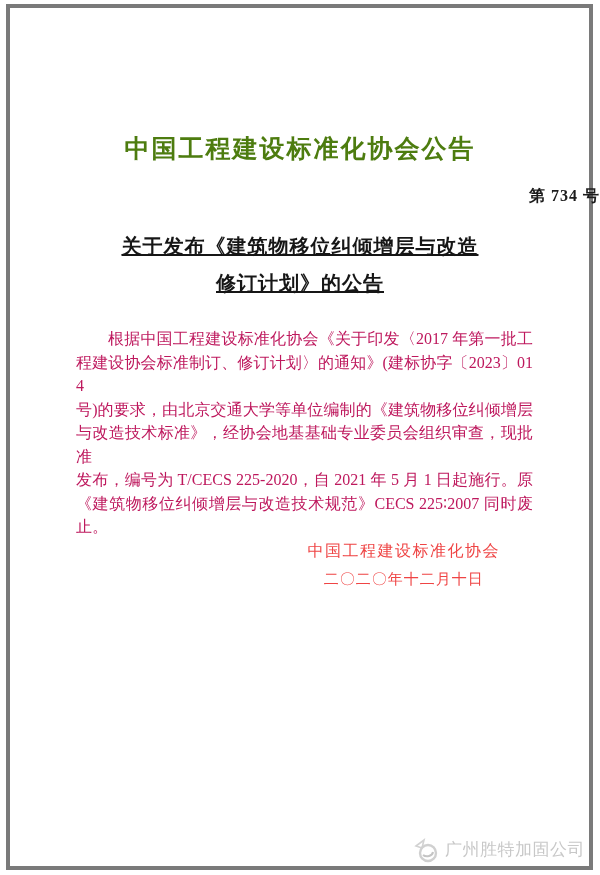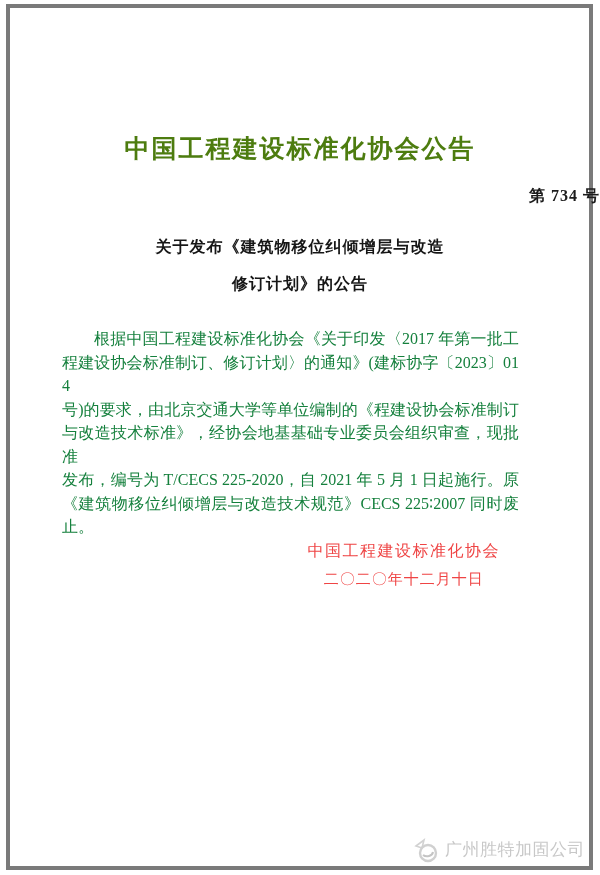--- a/index.html
+++ b/index.html
@@ -32,33 +32,34 @@
     top: 186px; left: 0; width: 100%;
     text-align: right;
     font-size: 16px;
     font-weight: bold;
     letter-spacing: 1px;
   }
   .subtitle {
     position: absolute;
     top: 228px; left: 0; width: 100%;
     text-align: center;
-    font-size: 16px;
+    font-size: 20px;
     font-weight: bold;
     line-height: 37px;
     letter-spacing: 1px;
     color: #161616;
+    text-decoration: underline;
   }
   .body-text {
     position: absolute;
-    top: 327px; left: 62px;
+    top: 327px; left: 76px;
     width: 457px;
     font-size: 16px;
     line-height: 23.5px;
-    color: #15803d;
+    color: #be185d;
   }
   .body-line {
     text-align: justify;
     text-align-last: justify;
     word-break: break-all;
   }
   .body-line.first { text-indent: 2em; }
   .body-line.last { text-align-last: left; }
   .signature-block {
     position: absolute;
@@ -101,21 +102,21 @@
 <div class="doc-number">第 734 号</div>
 
 <div class="subtitle">
   <div>关于发布《建筑物移位纠倾增层与改造</div>
   <div>修订计划》的公告</div>
 </div>
 
 <div class="body-text">
   <div class="body-line first">根据中国工程建设标准化协会《关于印发〈2017 年第一批工</div>
   <div class="body-line">程建设协会标准制订、修订计划〉的通知》(建标协字〔2023〕014</div>
-  <div class="body-line">号)的要求，由北京交通大学等单位编制的《程建设协会标准制订</div>
+  <div class="body-line">号)的要求，由北京交通大学等单位编制的《建筑物移位纠倾增层</div>
   <div class="body-line">与改造技术标准》，经协会地基基础专业委员会组织审查，现批准</div>
   <div class="body-line">发布，编号为 T/CECS 225-2020，自 2021 年 5 月 1 日起施行。原</div>
   <div class="body-line">《建筑物移位纠倾增层与改造技术规范》CECS 225∶2007 同时废</div>
   <div class="body-line last">止。</div>
 </div>
 
 <div class="signature-block">
   <div class="signature-org">中国工程建设标准化协会</div>
   <div class="signature-date">二〇二〇年十二月十日</div>
 </div>

